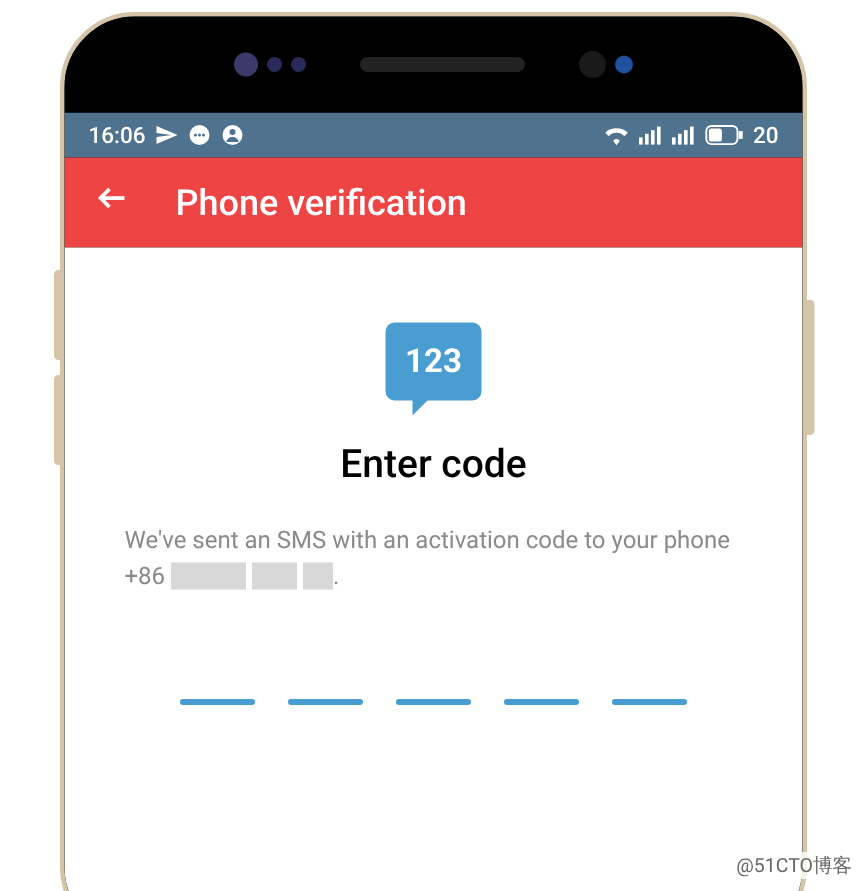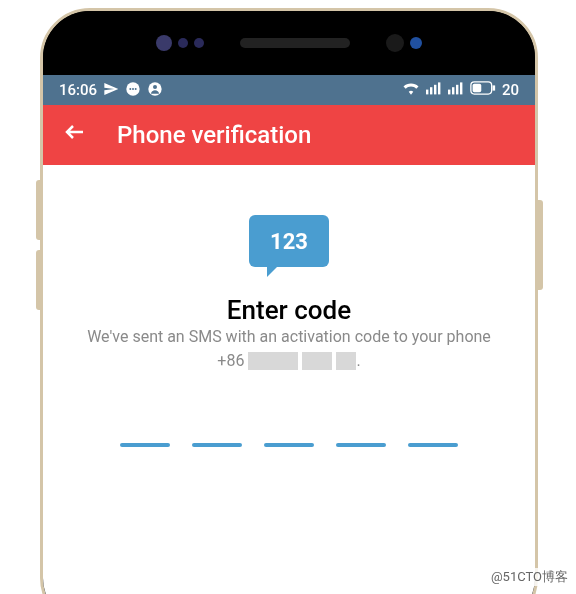--- a/index.html
+++ b/index.html
@@ -68,21 +68,21 @@
       height: 30px;
       background: #4f728f;
       color: #fff;
       display: flex;
       align-items: center;
       justify-content: space-between;
       padding: 0 16px;
       font-size: 15px;
       font-weight: 500;
     }
-    .status-left, .status-right { display: flex; align-items: flex-start; gap: 6px; }
+    .status-left, .status-right { display: flex; align-items: center; gap: 6px; }
     .status-icon { display: inline-flex; align-items: center; }
     .app-bar {
       height: 60px;
       background: #ef4444;
       color: #fff;
       display: flex;
       align-items: center;
       padding: 0 20px;
       gap: 30px;
     }
@@ -90,21 +90,21 @@
     .app-title { font-size: 24px; font-weight: 500; }
     .content {
       background: #fff;
       height: 500px;
       display: flex;
       flex-direction: column;
       align-items: center;
       padding-top: 50px;
     }
     .sms-icon {
-      width: 80px;
+      width: 64px;
       height: 52px;
       background: #4a9dd0;
       border-radius: 6px;
       display: flex;
       align-items: center;
       justify-content: center;
       color: #fff;
       font-size: 22px;
       font-weight: 700;
       position: relative;
@@ -121,23 +121,23 @@
       border-top: 14px solid #4a9dd0;
     }
     .heading {
       font-size: 26px;
       font-weight: 500;
       color: #000;
     }
     .description {
       font-size: 16px;
       color: #8a8a8a;
-      text-align: center;
       line-height: 1.5;
       padding: 0 40px;
+      margin-top: 23px;
     }
     .phone-masked {
       display: inline-flex;
       align-items: center;
       gap: 4px;
     }
     .mask-block {
       display: inline-block;
       background: #d8d8d8;
       height: 18px;

